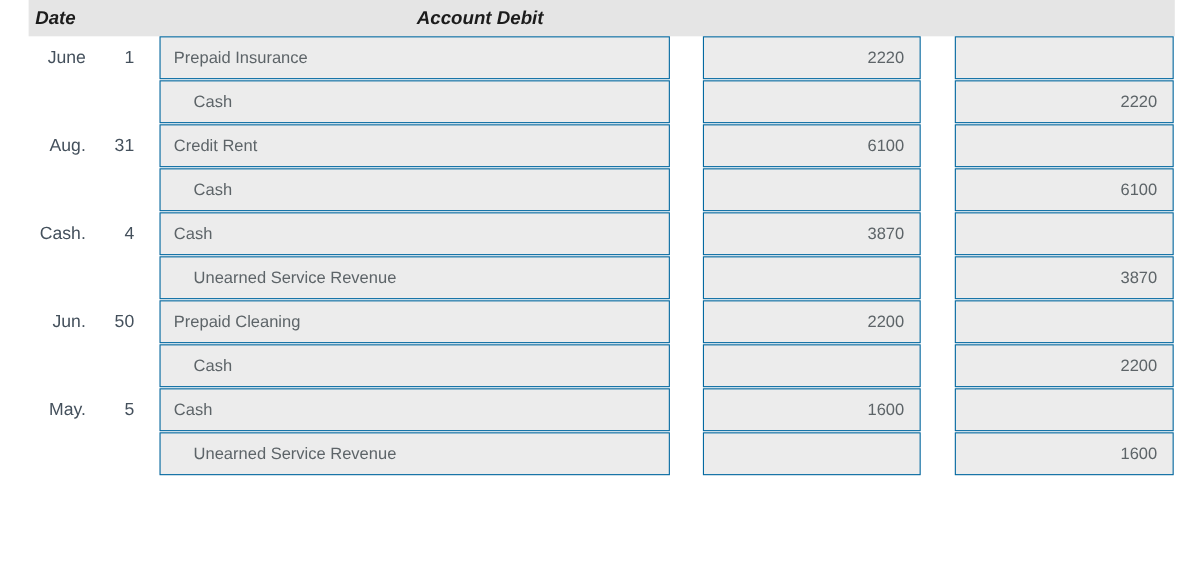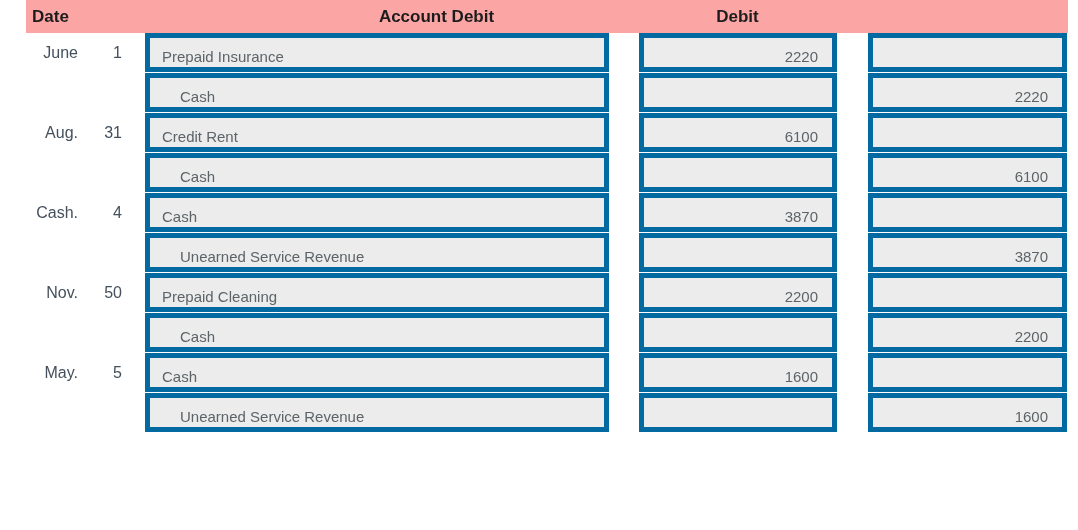--- a/index.html
+++ b/index.html
@@ -19,21 +19,22 @@
     width: 1078px;
     position: relative;
   }
 
   
   .header-row {
     position: relative;
     height: 33px;
     margin-left: 26px;
     margin-right: 10px;
-    background: #fca5a5;
+    background: #e5e5e5;
+    font-style: italic;
   }
   .header-cell {
     position: absolute;
     top: 0;
     height: 33px;
     line-height: 33px;
     font-size: 17px;
     font-weight: bold;
     color: #1c1c1c;
     white-space: nowrap;
@@ -72,21 +73,21 @@
     left: 82px;
     width: 40px;
     text-align: right;
   }
 
   .field {
     position: absolute;
     top: 0;
     height: 39px;
     background: #ececec;
-    border: 5px solid #0369a1;
+    border: 1px solid #0369a1;
     font-size: 15px;
     color: #5d6468;
     line-height: 37px;
     white-space: nowrap;
     overflow: hidden;
   }
 
   .field-account {
     left: 145px;
     width: 464px;
@@ -110,21 +111,20 @@
   }
 </style>
 </head>
 <body>
 
 <div class="journal-table">
 
   <div class="header-row">
     <div class="header-cell hc-date">Date</div>
     <div class="header-cell hc-titles">Account Debit</div>
-    <div class="header-cell hc-debit">Debit</div>
   </div>
 
   <div class="rows" id="rows-container">
       <div class="entry-row">
         <div class="date-cell">
           <span class="date-month">June</span>
           <span class="date-day">1</span>
         </div>
         <div class="field field-account">Prepaid Insurance</div>
         <div class="field field-debit">2220</div>
@@ -170,21 +170,21 @@
         <div class="date-cell">
           <span class="date-month"></span>
           <span class="date-day"></span>
         </div>
         <div class="field field-account indented">Unearned Service Revenue</div>
         <div class="field field-debit"></div>
         <div class="field field-credit">3870</div>
       </div>
       <div class="entry-row">
         <div class="date-cell">
-          <span class="date-month">Nov.</span>
+          <span class="date-month">Jun.</span>
           <span class="date-day">50</span>
         </div>
         <div class="field field-account">Prepaid Cleaning</div>
         <div class="field field-debit">2200</div>
         <div class="field field-credit"></div>
       </div>
       <div class="entry-row">
         <div class="date-cell">
           <span class="date-month"></span>
           <span class="date-day"></span>

